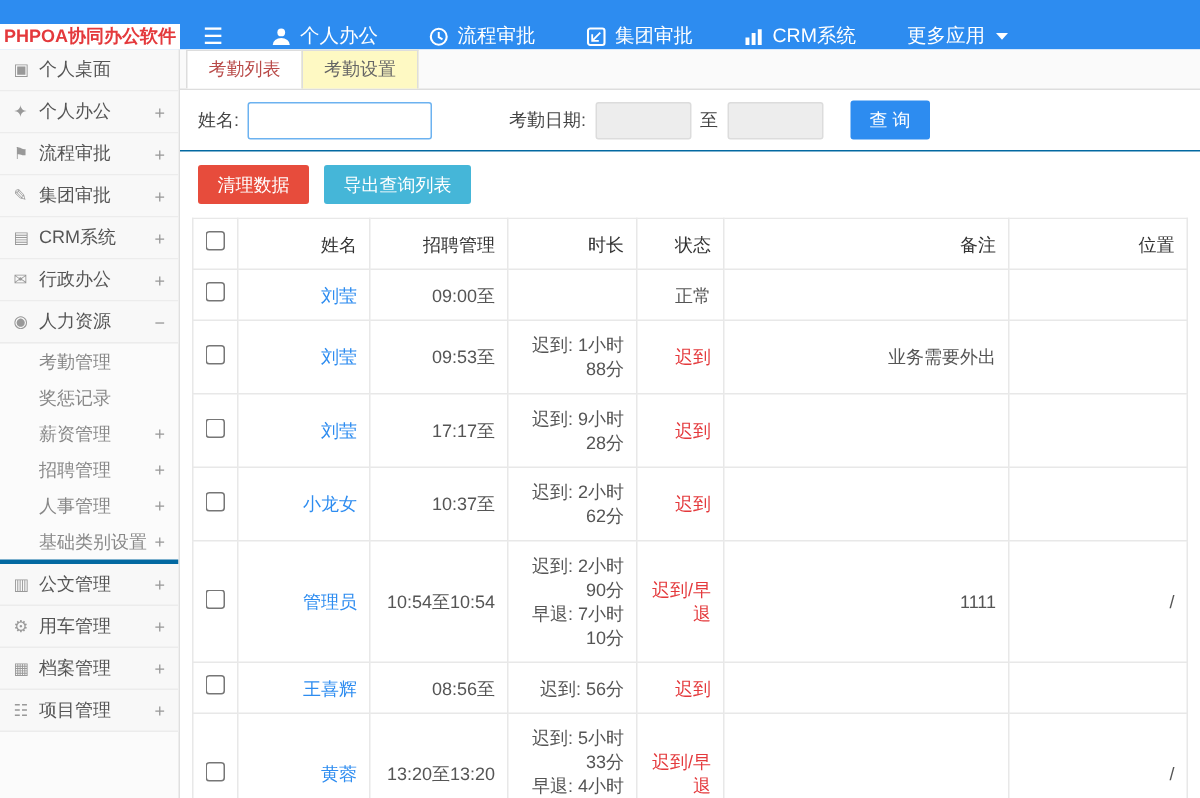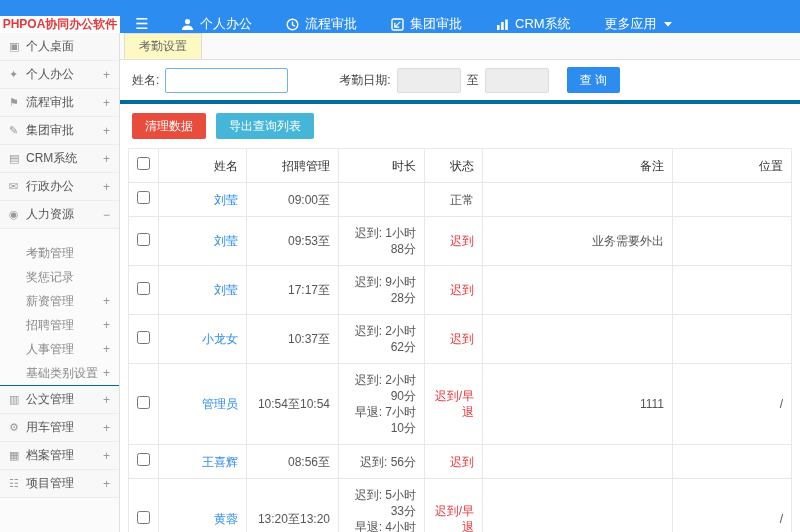--- a/index.html
+++ b/index.html
@@ -15,31 +15,31 @@
   .topnav-item { color:#fff; display:flex; align-items:center; gap:6px; padding:0 17px;
                  font-size:13px; cursor:pointer; white-space:nowrap; }
   .nicon { display:flex; align-items:center; }
 
   .layout { display:flex; height:499px; }
   .sidebar { width:120px; background:#fbfbfb; border-right:1px solid #e0e0e0; overflow:hidden; }
   .side-item { height:28px; display:flex; align-items:center; padding:0 9px;
                border-bottom:1px solid #ececec; color:#555; cursor:pointer; background:#f8f8f8; }
   .side-item .icon { width:17px; color:#999; font-size:11px; }
   .expand { margin-left:auto; color:#999; font-size:12px; }
-  .side-subs { border-bottom:1px solid #0369a1;margin-top:12px; }
+  .side-subs { border-bottom:3px solid #0369a1; }
   .side-sub { height:24px; display:flex; align-items:center; padding:0 9px 0 26px;
               color:#888; cursor:pointer; }
 
   .main { flex:1; display:flex; flex-direction:column; background:#fff; overflow:hidden; min-width:0; }
   .tabbar { background:#fafafa; border-bottom:1px solid #ddd; display:flex; height:27px; padding-left:4px; }
   .tab { padding:0 14px; display:flex; align-items:center; border:1px solid #ddd; border-bottom:none;
          margin-right:-1px; color:#666; background:#fef9c3; cursor:pointer; }
   .tab.active { background:#fff; color:var(--active_tab_red); }
 
-  .filter { display:flex; align-items:center; padding:7px 12px; border-bottom:4px solid #0369a1; gap:6px; }
+  .filter { display:flex; align-items:center; padding:7px 12px; border-bottom:1px solid #0369a1; gap:6px; }
   .filter label, .filter span { color:#444; white-space:nowrap; }
   .date-label { margin-left:45px; }
   .input-name { width:123px; height:25px; border:1px solid #6cb2f0; border-radius:2px; padding:0 6px;
                 outline:none; font-size:12px; }
   .input-date { width:64px; height:25px; border:1px solid #dcdcdc; background:#ededed; border-radius:2px;
                 padding:0 6px; font-size:12px; outline:none; }
   .btn { height:26px; padding:0 13px; color:#fff; border:none; border-radius:2px; font-size:12px; cursor:pointer; }
   .btn-search { background:var(--header_blue); margin-left:12px; }
   .actions { display:flex; gap:10px; padding:9px 12px; }
   .btn-danger { background:var(--danger_red); }
@@ -189,20 +189,21 @@
       </div>
       <div class="side-item">
         <span class="icon">☷</span>
         <span>项目管理</span>
         <span class="expand">+</span>
       </div>
     </aside>
 
   <div class="main">
     <div class="tabbar">
+        <div class="tab active">考勤列表</div>
         <div class="tab">考勤设置</div>
       </div>
 
     <div class="filter">
       <label>姓名:</label>
       <input class="input-name" type="text" value="" style="">
       <label class="date-label">考勤日期:</label>
       <input class="input-date" type="text" value="" style="">
       <span>至</span>
       <input class="input-date" type="text" value="" style="">

